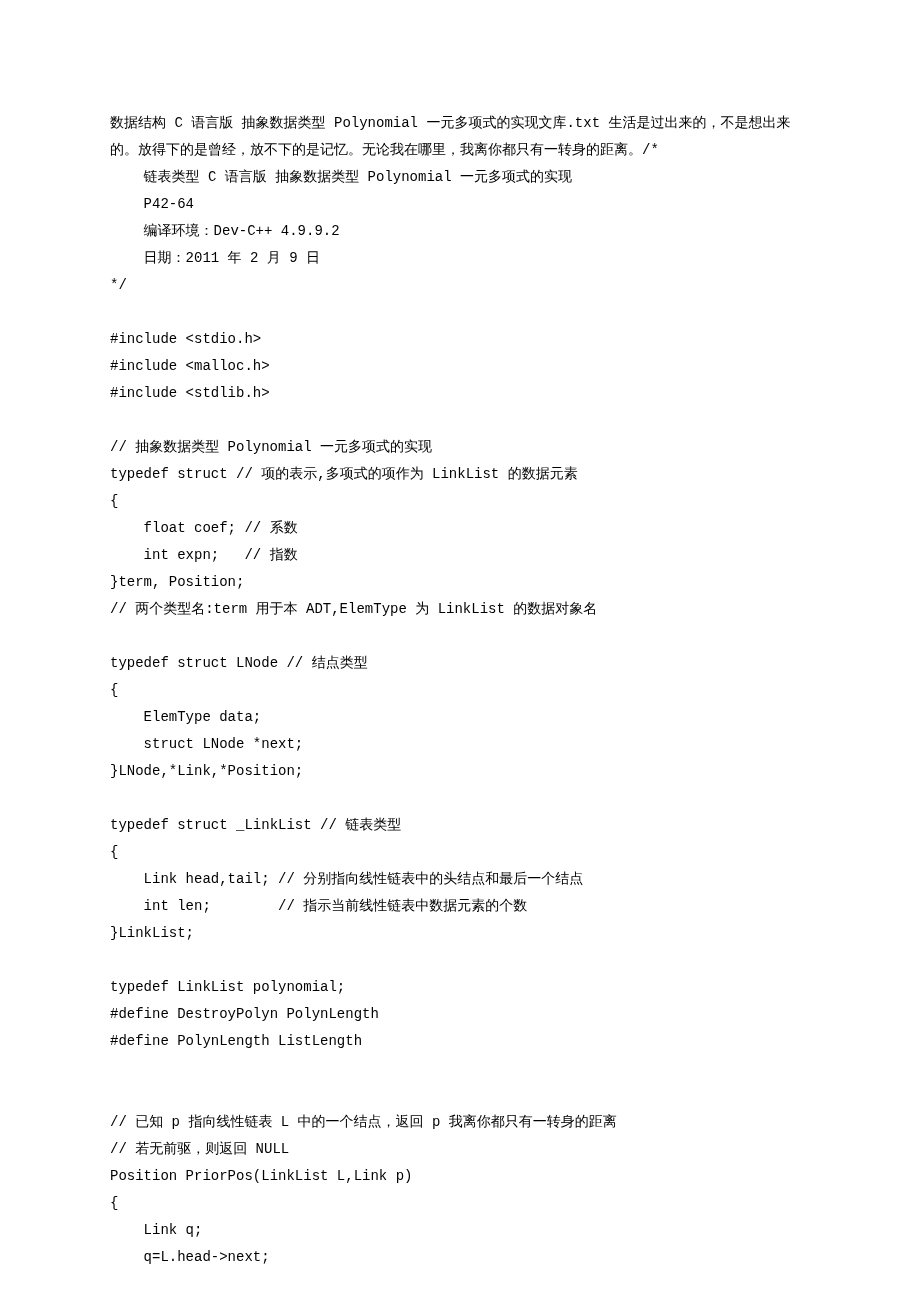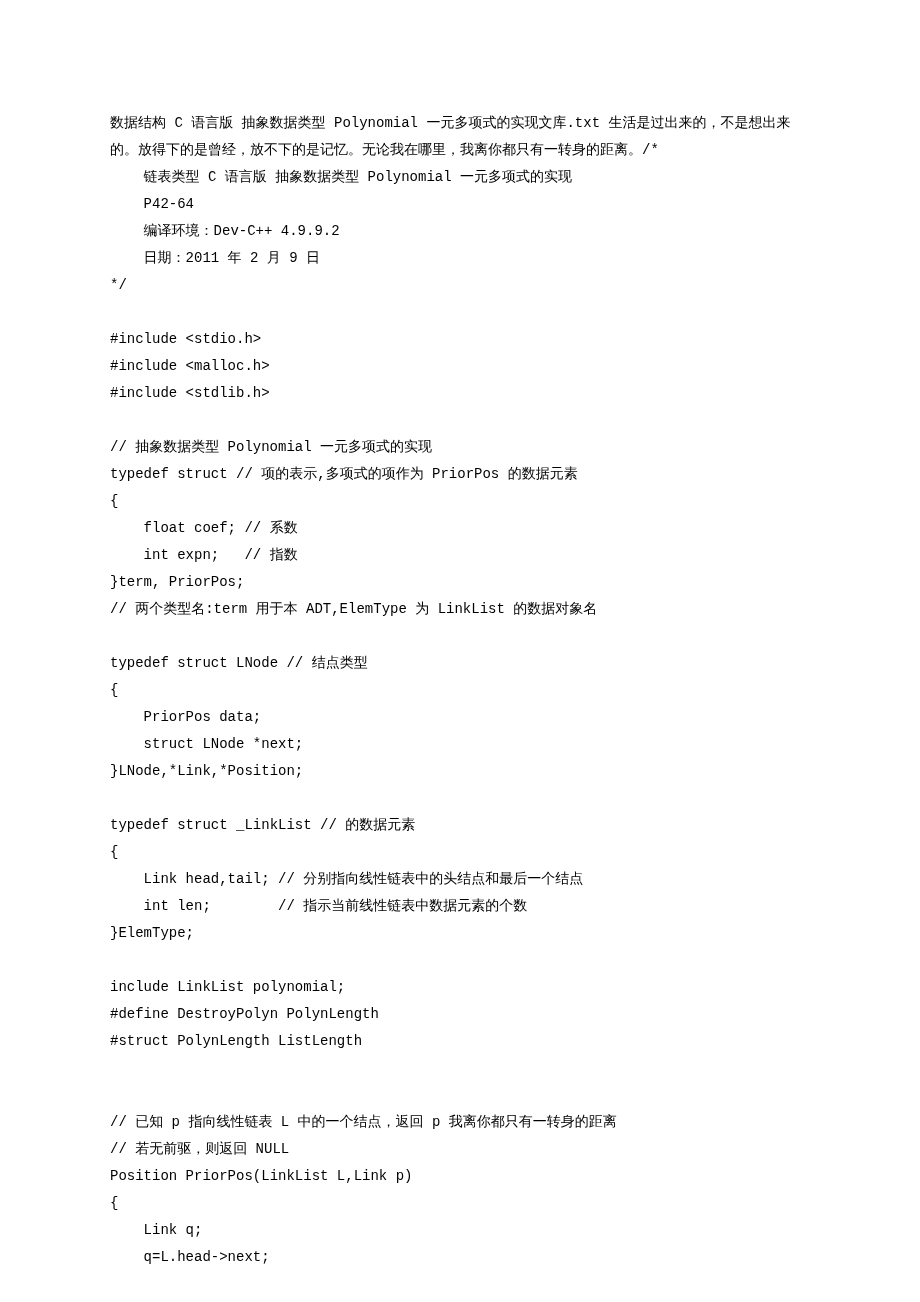--- a/index.html
+++ b/index.html
@@ -26,42 +26,42 @@
 <span>    P42-64</span>
 <span>    编译环境：Dev-C++ 4.9.9.2</span>
 <span>    日期：2011 年 2 月 9 日</span>
 <span>*/</span>
 <span></span>
 <span>#include &lt;stdio.h&gt;</span>
 <span>#include &lt;malloc.h&gt;</span>
 <span>#include &lt;stdlib.h&gt;</span>
 <span></span>
 <span>// 抽象数据类型 Polynomial 一元多项式的实现</span>
-<span>typedef struct // 项的表示,多项式的项作为 PriorPos 的数据元素</span>
+<span>typedef struct // 项的表示,多项式的项作为 LinkList 的数据元素</span>
 <span>{</span>
 <span>    float coef; // 系数</span>
 <span>    int expn;   // 指数</span>
-<span>}term, PriorPos;</span>
+<span>}term, Position;</span>
 <span>// 两个类型名:term 用于本 ADT,ElemType 为 LinkList 的数据对象名</span>
 <span></span>
 <span>typedef struct LNode // 结点类型</span>
 <span>{</span>
-<span>    PriorPos data;</span>
+<span>    ElemType data;</span>
 <span>    struct LNode *next;</span>
 <span>}LNode,*Link,*Position;</span>
 <span></span>
-<span>typedef struct _LinkList // 的数据元素</span>
+<span>typedef struct _LinkList // 链表类型</span>
 <span>{</span>
 <span>    Link head,tail; // 分别指向线性链表中的头结点和最后一个结点</span>
 <span>    int len;        // 指示当前线性链表中数据元素的个数</span>
-<span>}ElemType;</span>
+<span>}LinkList;</span>
 <span></span>
-<span>include LinkList polynomial;</span>
+<span>typedef LinkList polynomial;</span>
 <span>#define DestroyPolyn PolynLength</span>
-<span>#struct PolynLength ListLength</span>
+<span>#define PolynLength ListLength</span>
 <span></span>
 <span></span>
 <span>// 已知 p 指向线性链表 L 中的一个结点，返回 p 我离你都只有一转身的距离</span>
 <span>// 若无前驱，则返回 NULL</span>
 <span>Position PriorPos(LinkList L,Link p)</span>
 <span>{</span>
 <span>    Link q;</span>
 <span>    q=L.head-&gt;next;</span></div>
 
 </body></html>

